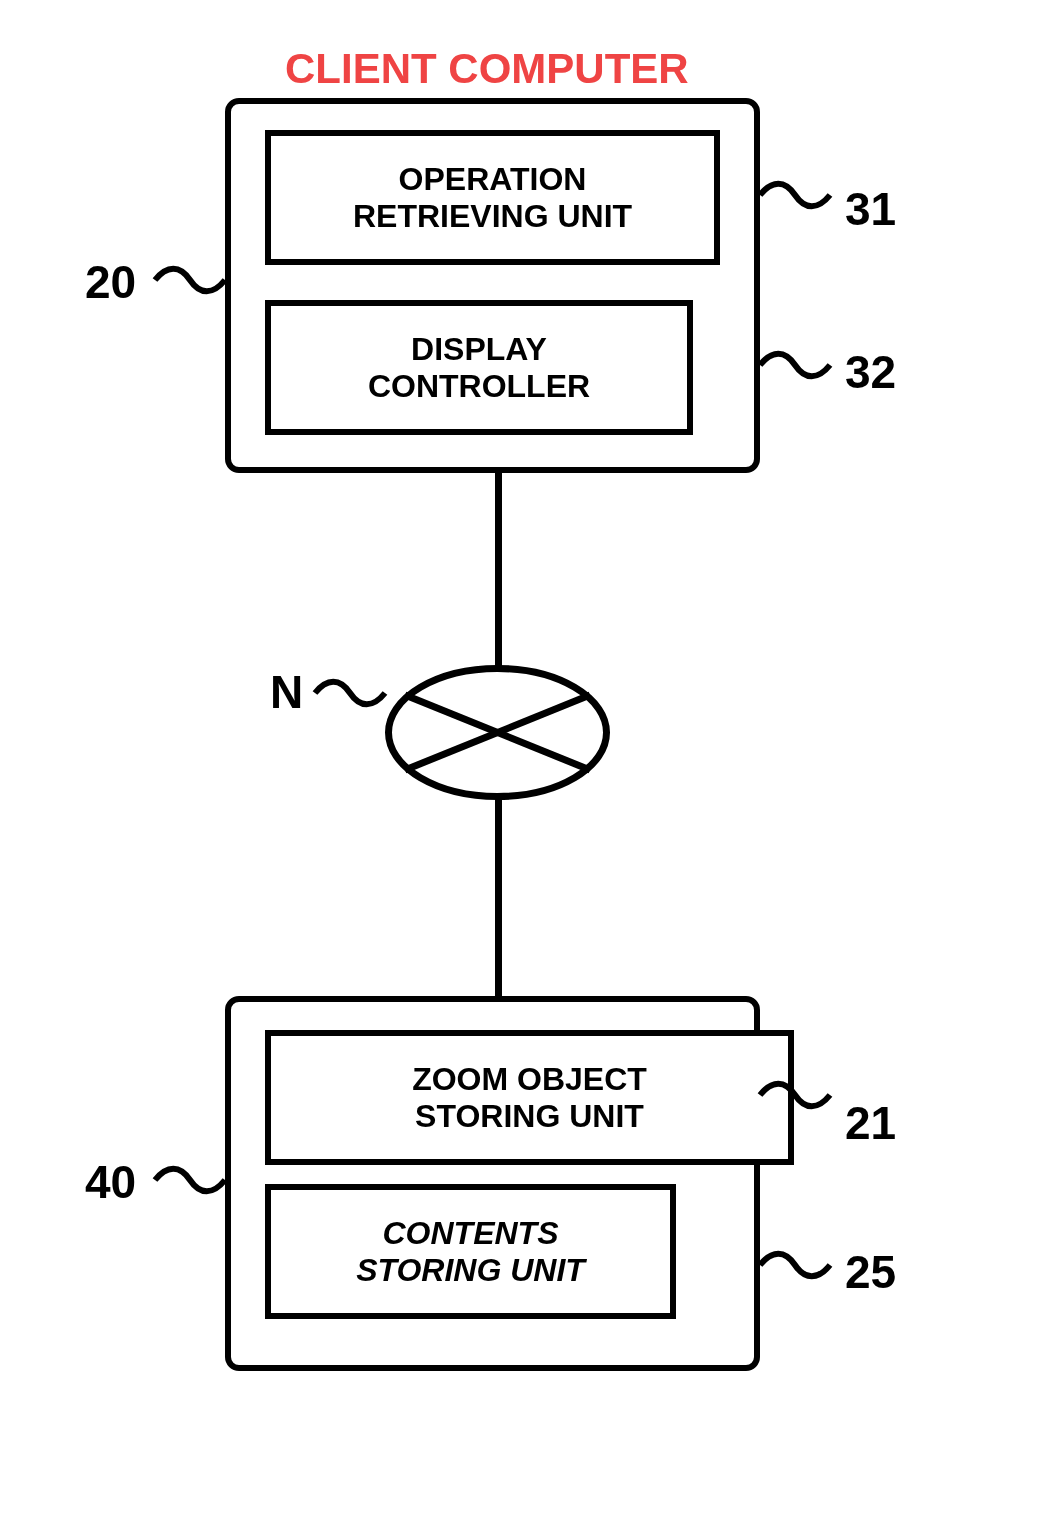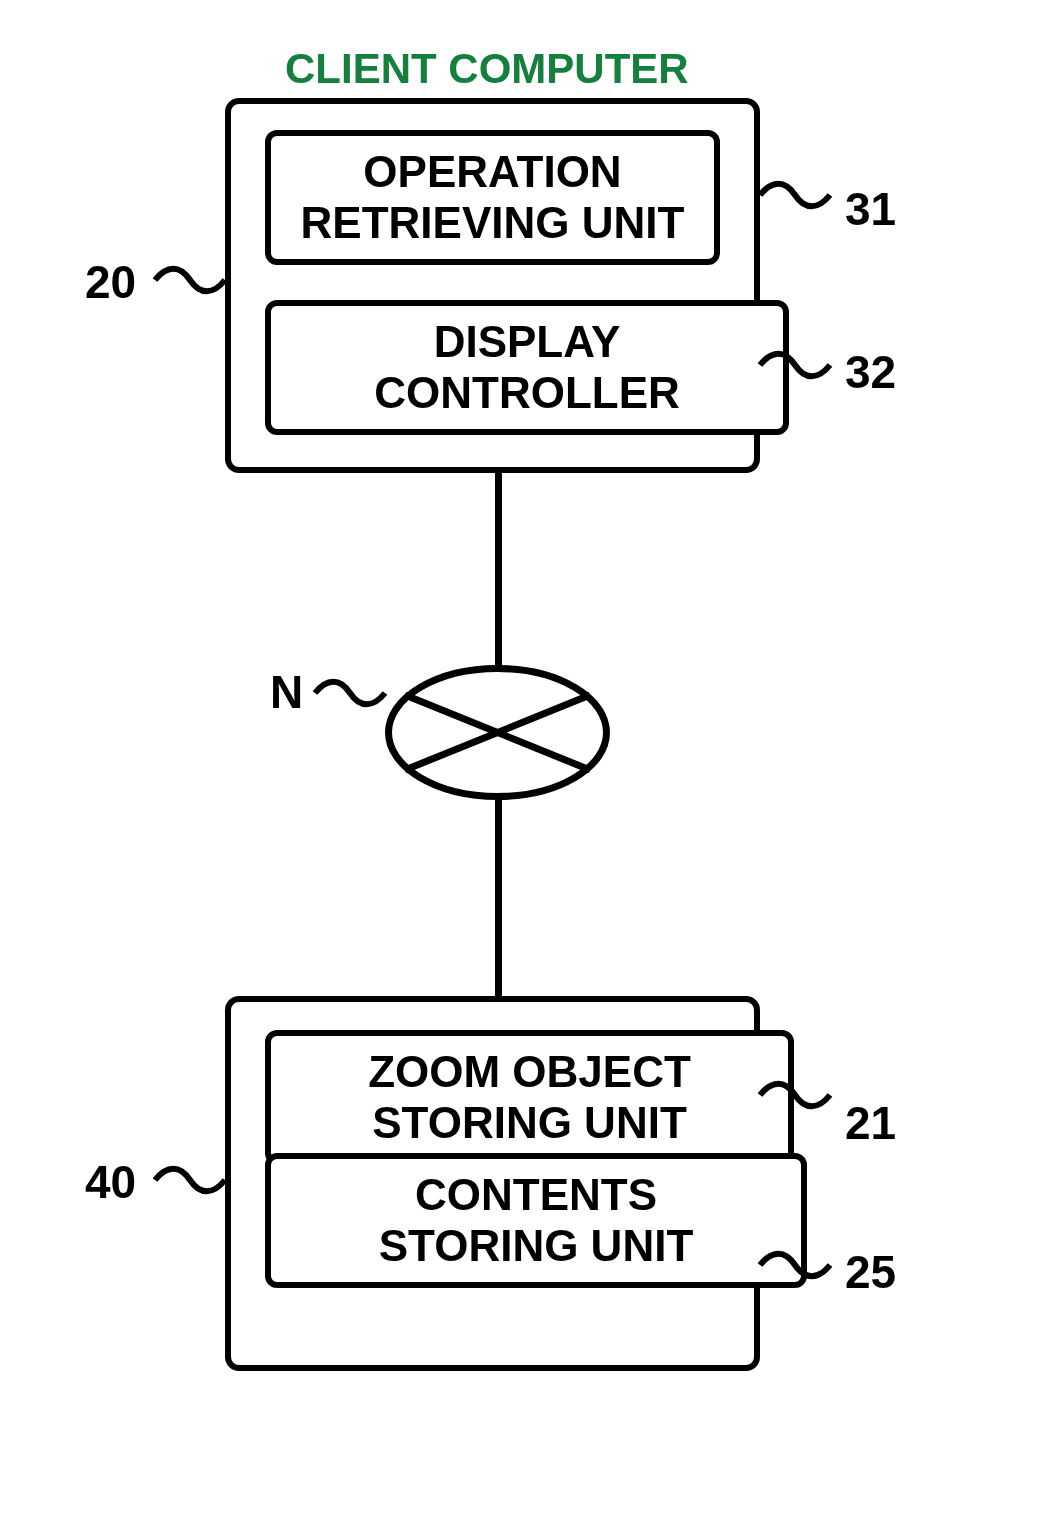--- a/index.html
+++ b/index.html
@@ -12,39 +12,39 @@
     }
     .diagram {
       position: relative;
       width: 100%;
       height: 100%;
     }
     .label {
       position: absolute;
       font-size: 42px;
       font-weight: bold;
-      color: #15803d;
+      color: #ef4444;
       white-space: nowrap;
     }
     .box-outer {
       position: absolute;
       border: 6px solid #000;
       border-radius: 14px;
       background: #fff;
     }
     .box-inner {
       position: absolute;
       border: 6px solid #000;
-      border-radius: 12px;
+      border-radius: 0;
       background: #fff;
       display: flex;
       align-items: center;
       justify-content: center;
       text-align: center;
-      font-size: 44px;
+      font-size: 32px;
       font-weight: bold;
       line-height: 1.15;
       color: #000;
       padding: 8px;
     }
     .connector-line {
       position: absolute;
       background: #000;
     }
     svg.ref-wave {
@@ -78,21 +78,21 @@
 
   <div class="box-inner" style="left:265px; top:130px; width:455px; height:135px;">
     <span style="white-space:pre-line;">OPERATION
 RETRIEVING  UNIT</span>
   </div>
   <svg class="ref-wave" style="left:760px; top:175px; width:70px; height:40px;" viewBox="0 0 70 40">
     <path d="M 0 20 C 12 5, 25 5, 35 20 C 45 35, 58 35, 70 20" stroke="#000" stroke-width="6" fill="none"></path>
   </svg>
   <div class="ref-num" style="left:845px; top:170px;margin-top:12px;">31</div>
 
-  <div class="box-inner" style="left:265px; top:300px; width:524px; height:135px;">
+  <div class="box-inner" style="left:265px; top:300px; width:428px; height:135px;">
     <span style="white-space:pre-line;">DISPLAY
 CONTROLLER</span>
   </div>
   <svg class="ref-wave" style="left:760px; top:345px; width:70px; height:40px;" viewBox="0 0 70 40">
     <path d="M 0 20 C 12 5, 25 5, 35 20 C 45 35, 58 35, 70 20" stroke="#000" stroke-width="6" fill="none"></path>
   </svg>
   <div class="ref-num" style="left:845px; top:345px;">32</div>
 
   <div class="connector-line" style="left:495px; top:473px; width:7px; height:193px;"></div>
 
@@ -118,21 +118,21 @@
 
   <div class="box-inner" style="left:265px; top:1030px; width:529px; height:135px;">
     <span style="white-space:pre-line;">ZOOM OBJECT
 STORING UNIT</span>
   </div>
   <svg class="ref-wave" style="left:760px; top:1075px; width:70px; height:40px;" viewBox="0 0 70 40">
     <path d="M 0 20 C 12 5, 25 5, 35 20 C 45 35, 58 35, 70 20" stroke="#000" stroke-width="6" fill="none"></path>
   </svg>
   <div class="ref-num" style="left:845px; top:1070px;margin-top:26px;">21</div>
 
-  <div class="box-inner" style="left:265px; top:1153px; width:542px; height:135px;">
+  <div class="box-inner" style="left:265px; top:1184px; width:411px; height:135px;font-style:italic;">
     <span style="white-space:pre-line;">CONTENTS
 STORING UNIT</span>
   </div>
   <svg class="ref-wave" style="left:760px; top:1245px; width:70px; height:40px;" viewBox="0 0 70 40">
     <path d="M 0 20 C 12 5, 25 5, 35 20 C 45 35, 58 35, 70 20" stroke="#000" stroke-width="6" fill="none"></path>
   </svg>
   <div class="ref-num" style="left:845px; top:1245px;">25</div>
 
 
 </div>

